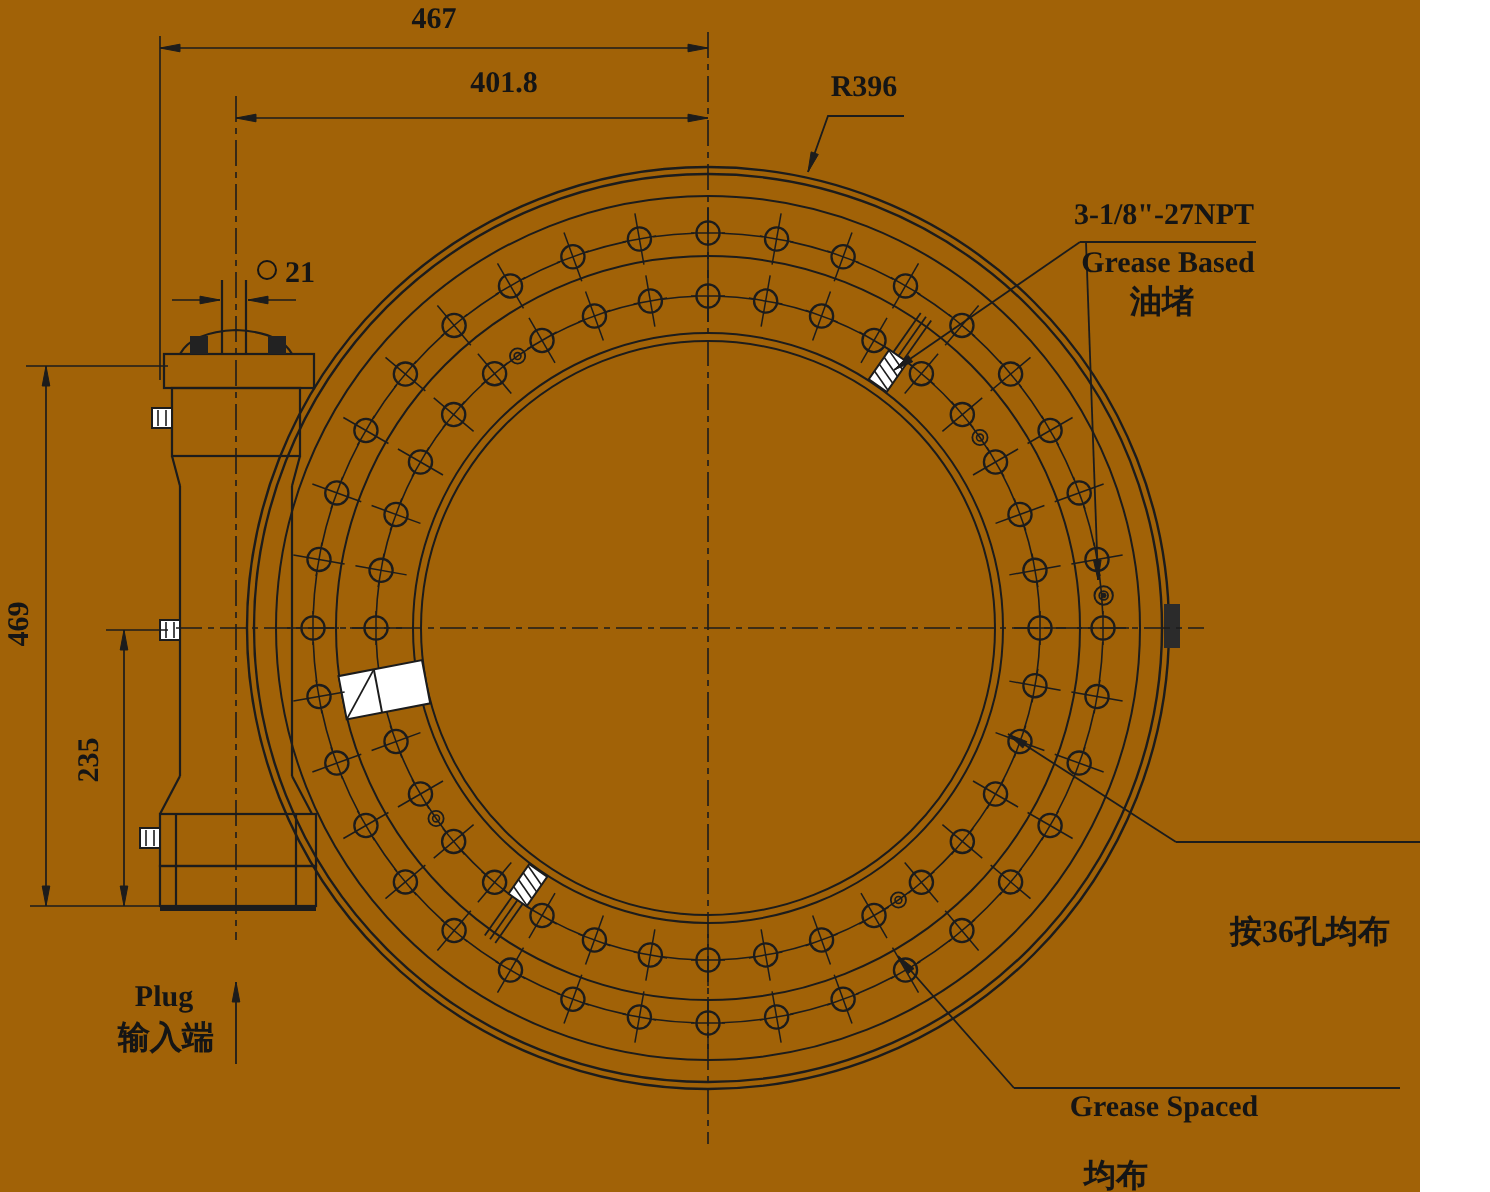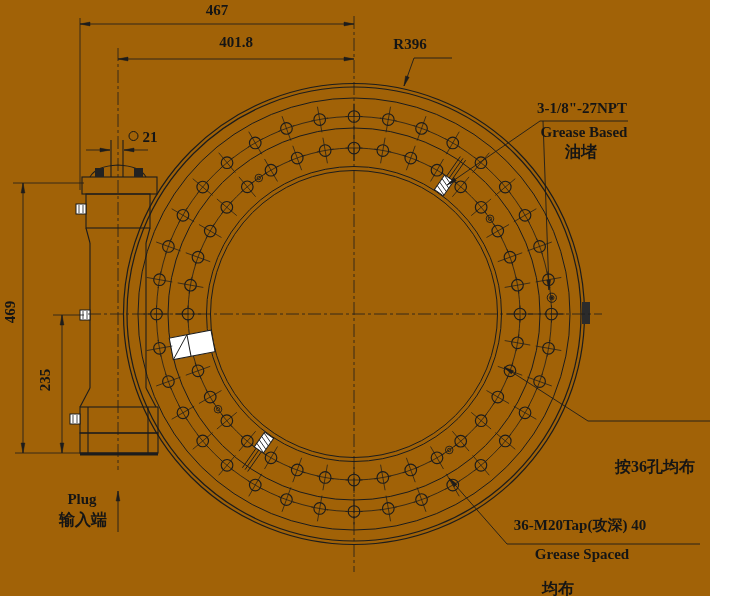--- a/index.html
+++ b/index.html
@@ -365,35 +365,34 @@
         <path d="M504,367 L513.4392241772612,370.80933680991956 L511.3843453302699,374.0058150163505 Z" fill="#1c1c1c" stroke="#1c1c1c" stroke-width="0.5"></path>
         <polyline points="700,544 507,544" fill="none" stroke="#1c1c1c" stroke-width="0.9"></polyline>
         <polyline points="507,544 449,478" fill="none" stroke="#1c1c1c" stroke-width="0.9"></polyline>
         <path d="M449,478 L457.02835938434157,484.2574312298143 L454.173932770232,486.76586673918325 Z" fill="#1c1c1c" stroke="#1c1c1c" stroke-width="0.5"></path>
         <polyline points="118,532 118,491" fill="none" stroke="#1c1c1c" stroke-width="0.9"></polyline>
         <path d="M118,491 L119.9,501 L116.1,501 Z" fill="#1c1c1c" stroke="#1c1c1c" stroke-width="0.5"></path>
       </g>
     </svg>
 
   <div class="lbl" style="left:217px;top:2px">467</div>
-  <div class="lbl" style="left:236px;top:34px">401.8</div>
-  <div class="lbl" style="left:410px;top:36px">R396</div>
+  <div class="lbl" style="left:252px;top:34px">401.8</div>
+  <div class="lbl" style="left:432px;top:36px">R396</div>
 
   <div class="lbl" style="left:143px;top:129px">
     <span class="circ"></span><span>21</span>
   </div>
 
   <div class="lbl vert" style="left:10px;top:312px">469</div>
   <div class="lbl vert" style="left:45px;top:380px">235</div>
 
   <div class="lbl" style="left:582px;top:100px">3-1/8"-27NPT</div>
   <div class="lbl" style="left:584px;top:124px">Grease Based</div>
   <div class="lbl sm" style="left:581px;top:143px">油堵</div>
 
   <div class="lbl sm" style="left:655px;top:458px">按36孔均布</div>
 
-  <div class="lbl" style="left:580px;top:517px">36-M20Tap(攻深) 40</div>
   <div class="lbl" style="left:582px;top:546px">Grease Spaced</div>
   <div class="lbl sm" style="left:558px;top:580px">均布</div>
 
   <div class="lbl" style="left:82px;top:491px">Plug</div>
   <div class="lbl sm" style="left:83px;top:511px">输入端</div>
 </div>
 
 </body></html>

